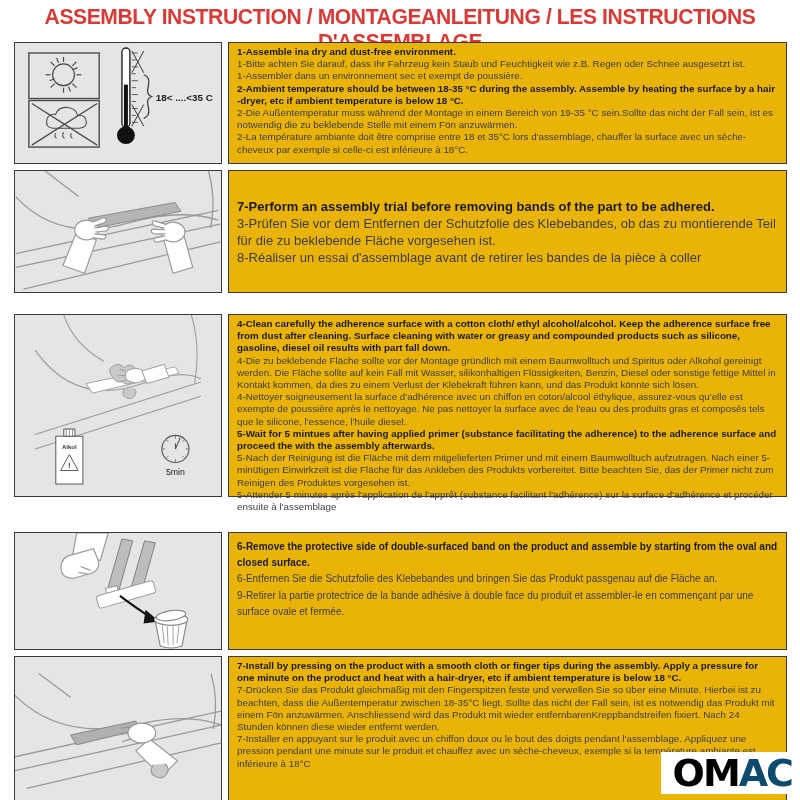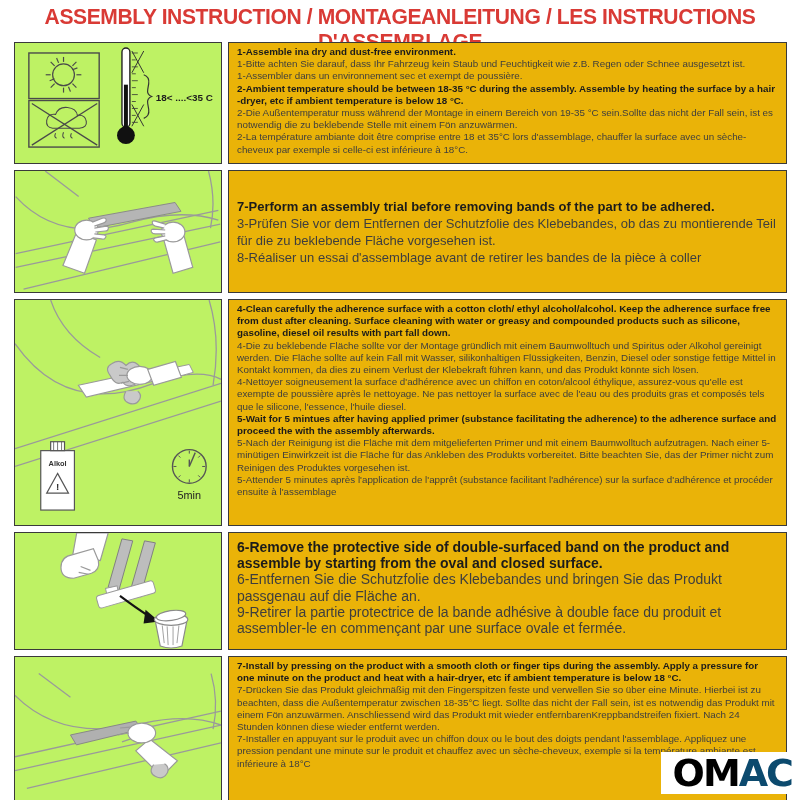--- a/index.html
+++ b/index.html
@@ -1,37 +1,37 @@
 <!DOCTYPE html>
 <html><head>
 <meta charset="utf-8">
 <style>
   html,body{margin:0;padding:0;background:#fff;}
   #page{position:relative;width:800px;height:800px;background:#fff;overflow:hidden;
         font-family:"Liberation Sans",sans-serif;}
   #title{position:absolute;top:5px;left:0;right:0;text-align:center;margin:0;
          font-size:21.5px;font-weight:bold;letter-spacing:-0.4px;transform:scaleX(0.98);}
   .lbox{position:absolute;left:14px;width:208px;border:1.6px solid #3a3a3a;
-        box-sizing:border-box;background:#bef264;}
+        box-sizing:border-box;background:#e5e5e5;}
   .rbox{position:absolute;left:228px;width:559px;border:1.4px solid #3a3a3a;
         box-sizing:border-box;background:#eab308;padding:3px 8px;}
   .lbox svg{display:block;width:100%;height:100%;}
   .r1{top:42px;height:122px;}
   .r2{top:170px;height:123px;}
-  .r3{top:299px;height:227px;}
+  .r3{top:314px;height:183px;}
   .r4{top:532px;height:118px;}
   .r5{top:656px;height:150px;}
   .rbox p{margin:0;}
   .en{font-weight:bold;color:#1b1b1b;}
   .de,.fr{color:#3e3e3e;}
   .small{font-size:9.8px;line-height:12.2px;}
   .sec-gap{margin-top:12px;}
   .sec-gap2{margin-top:10px;}
   #t2.rbox{padding-top:27px;font-size:13px;line-height:17px;}
-  #t4.rbox{padding-top:6px;font-size:14px;line-height:16.2px;}
+  #t4.rbox{padding-top:6px;font-size:10px;line-height:16.2px;}
   #logo{position:absolute;top:752px;right:8px;z-index:5;background:#fff;padding:2px 0 2px 12px;
         font-size:38px;font-weight:bold;letter-spacing:-2px;line-height:1;
         font-family:"DejaVu Sans",sans-serif;}
   #logo .blk{color:#000000;}
   #logo .red{color:#0c4a6e;text-align:center;}
   .redtxt{color:#d93a35;}
   svg text{font-family:"Liberation Sans",sans-serif;}
 </style>
 </head>
 <body>

